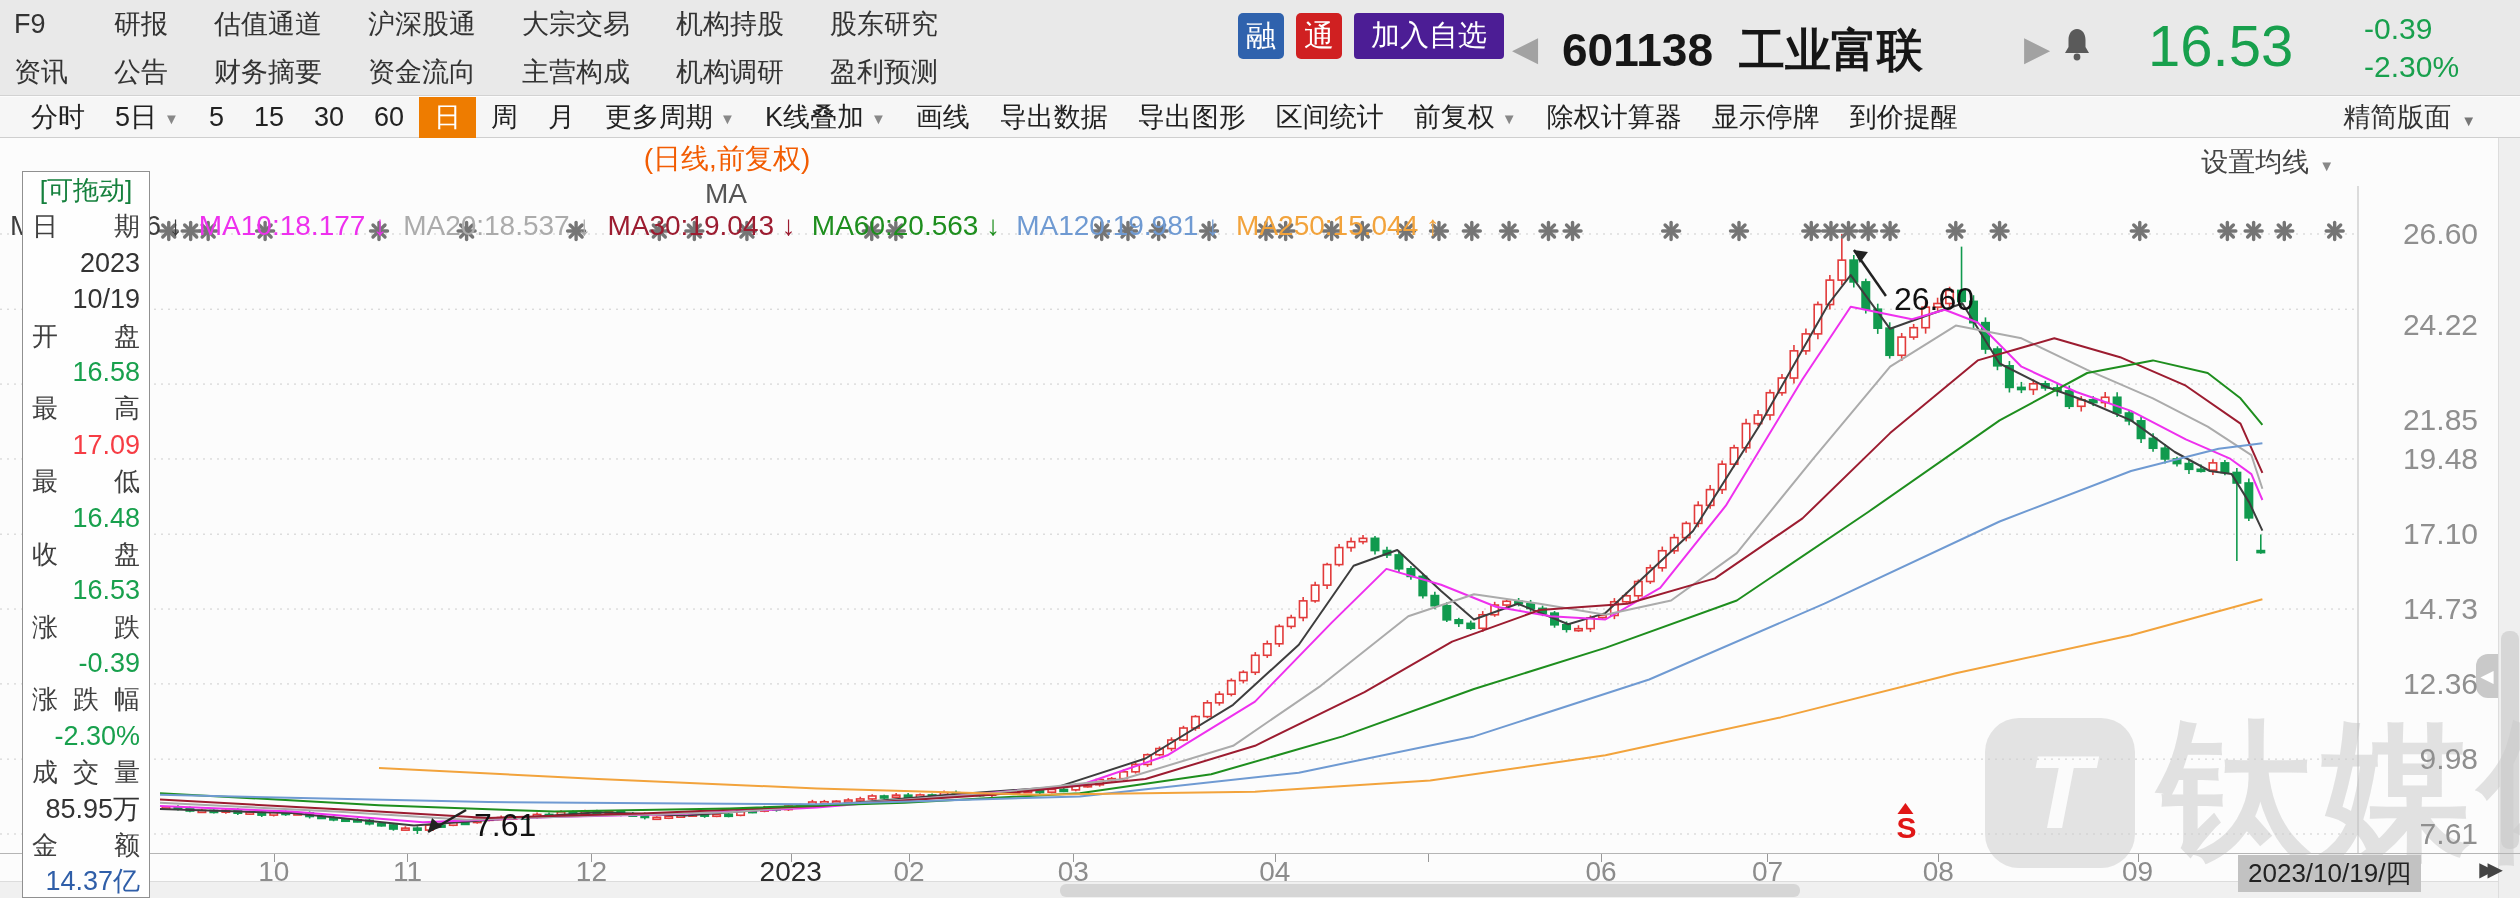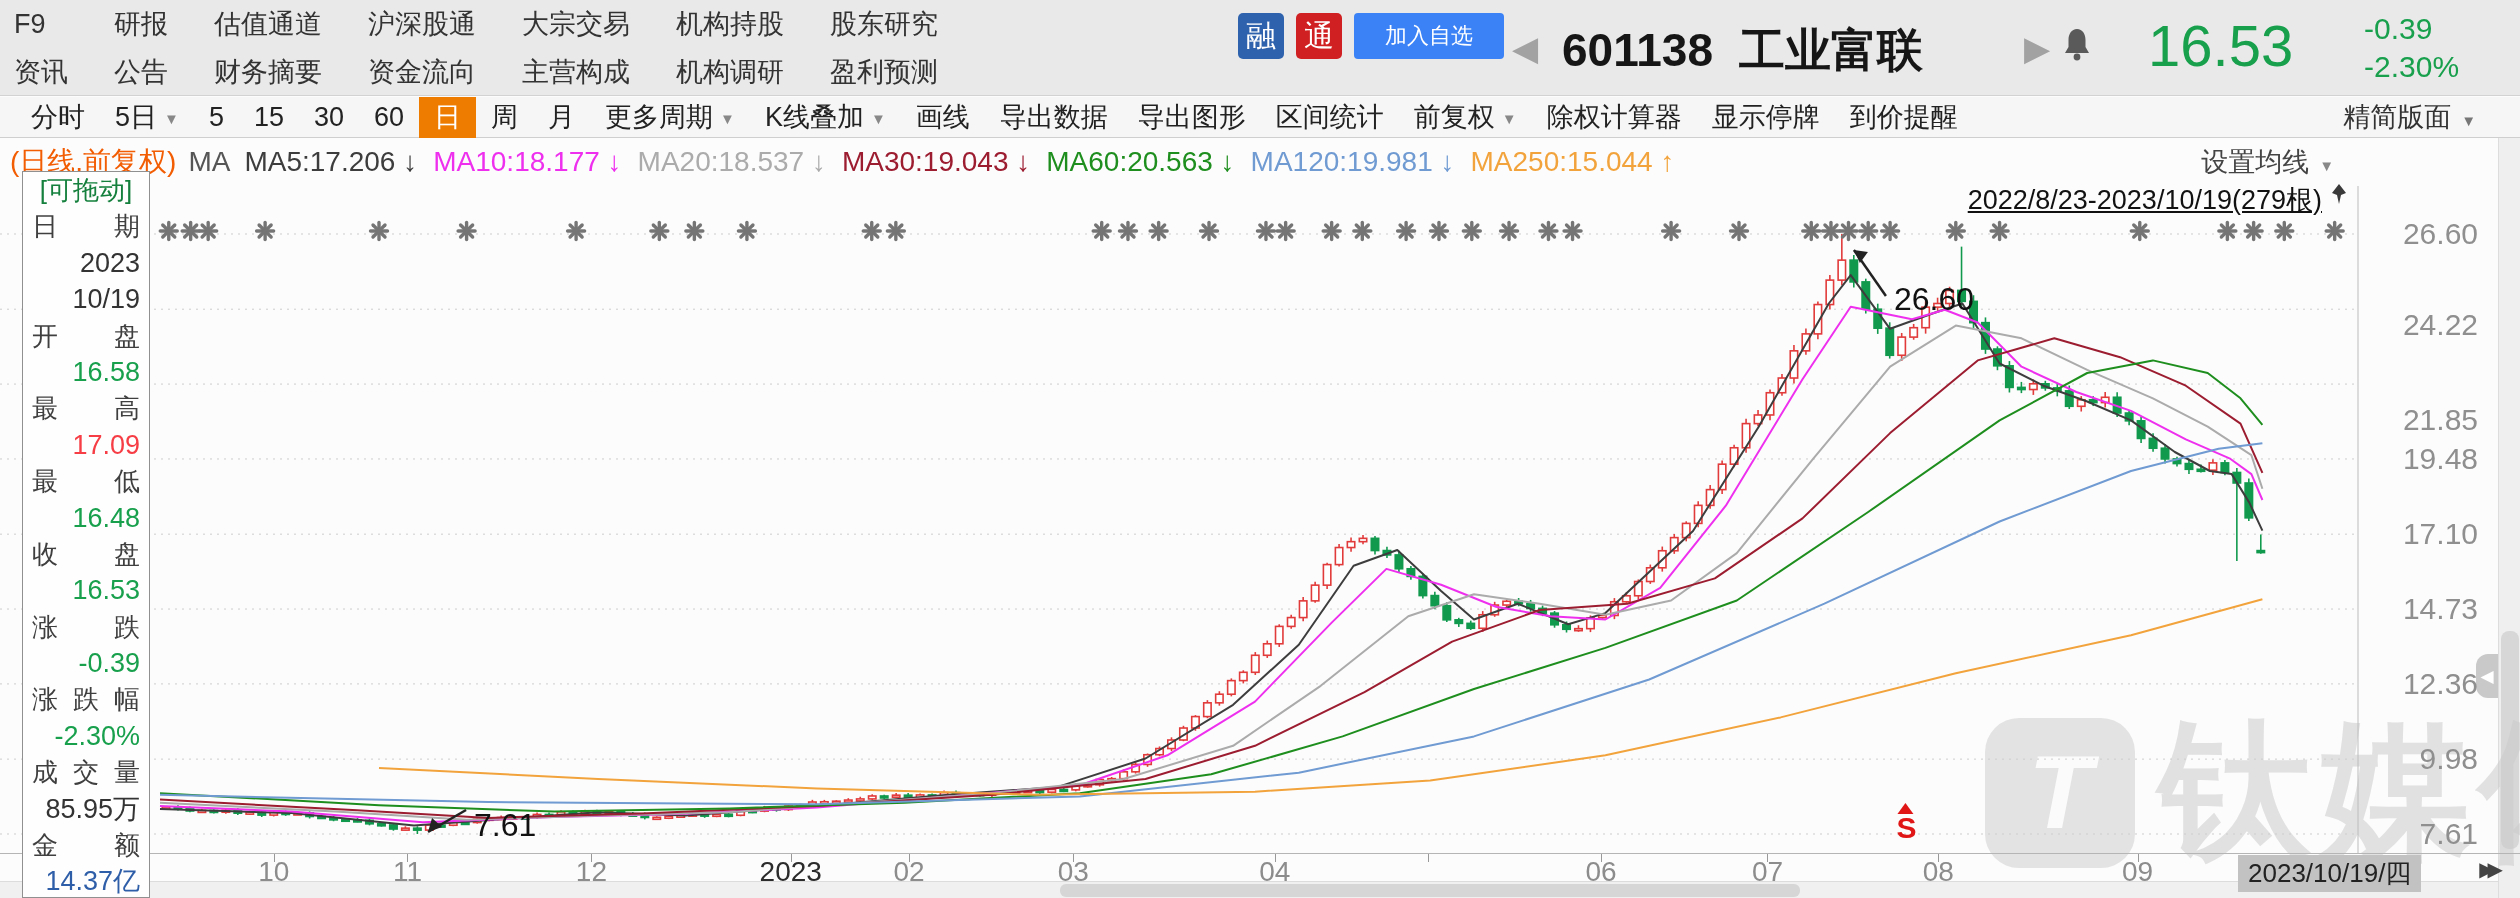--- a/index.html
+++ b/index.html
@@ -5,38 +5,38 @@
   html,body{margin:0;padding:0;background:#dcdcdc;}
   *{box-sizing:border-box;font-family:"Liberation Sans","DejaVu Sans",sans-serif;}
   .app{position:relative;width:2520px;height:898px;background:#fcfcfc;overflow:hidden;}
   
   .topbar{position:absolute;left:0;top:0;width:2520px;height:96px;background:#e9e9e9;border-bottom:1px solid #d2d2d2;}
   .menu-grid{position:absolute;left:14px;top:0;display:grid;grid-template-columns:repeat(7,auto);column-gap:46px;row-gap:0;}
   .menu-grid span{font-size:27px;color:#333;line-height:48px;cursor:pointer;white-space:nowrap;}
   .badge{position:absolute;top:13px;width:46px;height:46px;border-radius:5px;color:#fff;font-size:30px;display:flex;align-items:center;justify-content:center;}
   .badge.b1{left:1238px;background:#2f62ad;}
   .badge.b2{left:1296px;background:#d02021;}
-  .btn-add{position:absolute;left:1354px;top:13px;width:150px;height:46px;background:#3b82f6;border-radius:4px;color:#fff;font-size:22px;display:flex;align-items:center;justify-content:center;}
+  .btn-add{position:absolute;left:1354px;top:13px;width:150px;height:46px;background:#4c1d95;border-radius:4px;color:#fff;font-size:29px;display:flex;align-items:center;justify-content:center;}
   .nav-arrow{position:absolute;top:26px;font-size:34px;color:#a2a2a2;line-height:44px;}
   .stock-title{position:absolute;left:1562px;top:20px;font-size:46px;font-weight:bold;color:#161616;white-space:nowrap;}
   .stock-title .nm{margin-left:26px;}
   .bell{position:absolute;left:2062px;top:26px;}
   .price-main{position:absolute;left:2148px;top:12px;font-size:58px;color:#18a04d;}
   .price-chg{position:absolute;left:2364px;top:10px;font-size:30px;line-height:38px;color:#18a04d;text-align:left;}
   
   .toolbar{position:absolute;left:0;top:97px;width:2520px;height:41px;background:#f6f6f6;border-bottom:1px solid #cfcfcf;display:flex;align-items:center;}
   .tb-items{display:flex;align-items:center;height:41px;padding-left:16px;}
   .tb-item{font-size:27px;color:#222;padding:0 15px;height:41px;line-height:41px;cursor:pointer;white-space:nowrap;}
   .tb-item.active{background:#ee7c00;color:#fff;}
   .tb-item .caret{font-size:15px;color:#888;margin-left:7px;vertical-align:middle;}
   .tb-right{position:absolute;right:44px;top:0;height:41px;line-height:41px;font-size:27px;color:#333;}
   .tb-right .caret{font-size:15px;color:#777;margin-left:10px;}
   
   .chart-wrap{position:absolute;left:0;top:138px;width:2520px;height:760px;background:#fcfcfc;}
-  .ma-row{position:absolute;left:10px;top:2px;height:44px;display:flex;align-items:center;font-size:28px;white-space:nowrap;z-index:4;}
+  .ma-row{position:absolute;left:10px;top:2px;height:44px;display:flex;align-items:center;font-size:28px;white-space:nowrap;z-index:4;flex-direction:column;}
   .ma-prefix{color:#f25c02;margin-right:12px;}
   .ma-group{color:#555;margin-right:14px;}
   .ma-item{margin-right:16px;}
   .axis-settings{position:absolute;right:186px;top:6px;font-size:27px;color:#444;z-index:4;}
   .axis-settings .caret{font-size:15px;color:#888;margin-left:10px;}
   .date-range{position:absolute;right:170px;top:44px;font-size:27px;color:#111;text-decoration:underline;z-index:4;white-space:nowrap;}
   .pin{display:inline-block;margin-left:6px;}
   svg.plot{position:absolute;left:0;top:48px;z-index:2;}
   
   .watermark{position:absolute;left:1985px;top:552px;display:flex;align-items:center;z-index:1;opacity:.55;}
@@ -138,25 +138,20 @@
   <div class="chart-wrap">
 
     <div class="ma-row">
       <span class="ma-prefix">(日线,前复权)</span>
       <span class="ma-group">MA</span>
       <span id="ma-list"><span class="ma-item" style="color: rgb(61, 61, 61);">MA5:17.206 ↓</span><span class="ma-item" style="color: rgb(238, 48, 238);">MA10:18.177 ↓</span><span class="ma-item" style="color: rgb(171, 171, 171);">MA20:18.537 ↓</span><span class="ma-item" style="color: rgb(156, 28, 48);">MA30:19.043 ↓</span><span class="ma-item" style="color: rgb(30, 142, 30);">MA60:20.563 ↓</span><span class="ma-item" style="color: rgb(111, 154, 210);">MA120:19.981 ↓</span><span class="ma-item" style="color: rgb(242, 163, 60);">MA250:15.044 ↑</span></span>
     </div>
 
     <div class="axis-settings">
       <span>设置均线</span><span class="caret">▼</span>
-    </div>
-    <div class="date-range">
-      <span>2022/8/23-2023/10/19(279根)</span><span class="pin"><svg width="22" height="26" viewBox="0 0 22 26">
-            <path d="M11 1 L18 10 L13 12 L11 21 L9 12 L4 10 Z" fill="#3a3a3a"></path>
-          </svg></span>
     </div>
 
     <div class="watermark">
       <div class="wm-logo">T</div>
       <div class="wm-text">钛媒体</div>
     </div>
 
     <svg class="plot" id="plot" width="2520" height="667" viewBox="0 0 2520 667">
         <g>
           <line x1="0" y1="48" x2="2358" y2="48" stroke="#cdcdcd" stroke-width="1" stroke-dasharray="2 5"></line>

